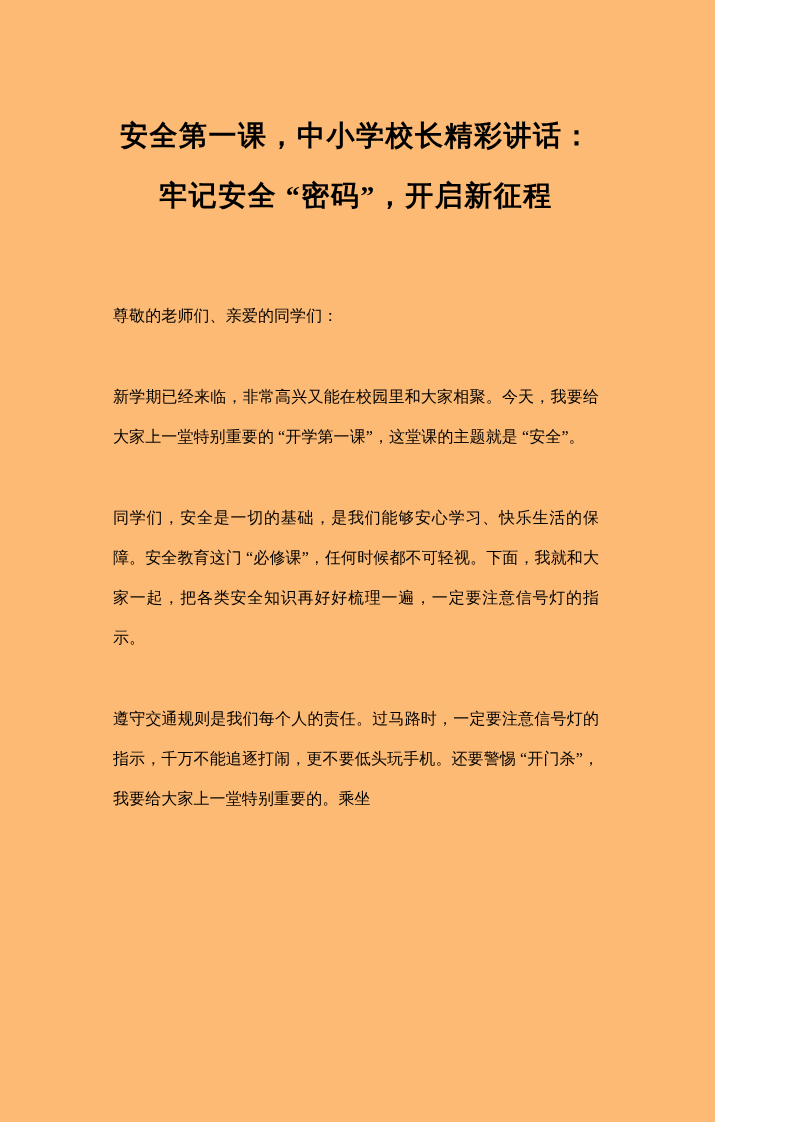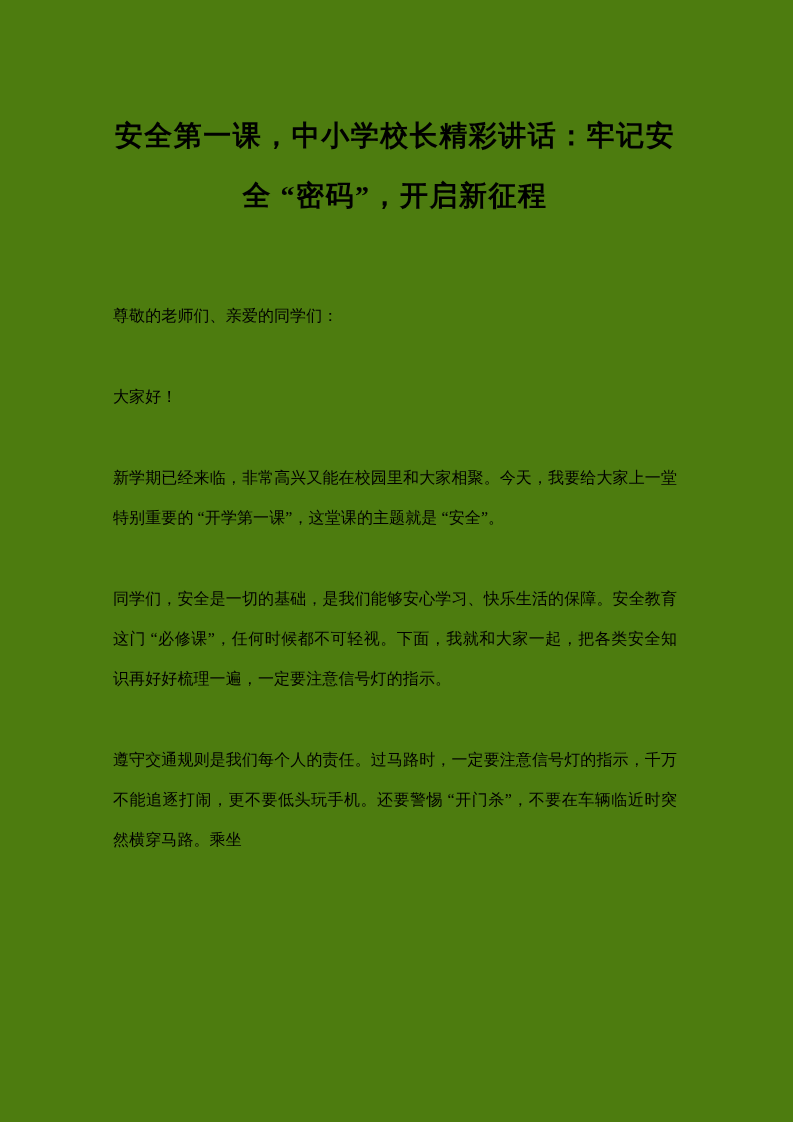--- a/index.html
+++ b/index.html
@@ -6,24 +6,24 @@
     margin: 0;
     padding: 0;
     background: #ffffff;
   }
   body {
     width: 793px;
     height: 1122px;
     overflow: hidden;
   }
   .page {
-    width: 793px;
+    width: 715px;
     height: 1122px;
     box-sizing: border-box;
-    background: #4d7c0f;
+    background: #fdba74;
     color: #000000;
     padding: 106px 116px 0 113px;
     overflow: hidden;
     font-family: "Liberation Serif", "DejaVu Serif", serif;
   }
   .doc-title {
     margin: 0;
     font-size: 28px;
     font-weight: 700;
     line-height: 60px;
@@ -50,22 +50,21 @@
 </style>
 </head>
 <body>
 
 <div class="page">
   <h1 class="doc-title">安全第一课，中小学校长精彩讲话：牢记安全 “密码”，开启新征程</h1>
 
   <div class="doc-body">
     <p class="para">尊敬的老师们、亲爱的同学们：</p>
 
-    <p class="para">大家好！</p>
 
     <p class="para">新学期已经来临，非常高兴又能在校园里和大家相聚。今天，我要给大家上一堂特别重要的 “开学第一课”，这堂课的主题就是 “安全”。</p>
 
     <p class="para">同学们，安全是一切的基础，是我们能够安心学习、快乐生活的保障。安全教育这门 “必修课”，任何时候都不可轻视。下面，我就和大家一起，把各类安全知识再好好梳理一遍，一定要注意信号灯的指示。</p>
 
 
-    <p class="para">遵守交通规则是我们每个人的责任。过马路时，一定要注意信号灯的指示，千万不能追逐打闹，更不要低头玩手机。还要警惕 “开门杀”，不要在车辆临近时突然横穿马路。乘坐</p>
+    <p class="para">遵守交通规则是我们每个人的责任。过马路时，一定要注意信号灯的指示，千万不能追逐打闹，更不要低头玩手机。还要警惕 “开门杀”，我要给大家上一堂特别重要的。乘坐</p>
   </div>
 </div>
 
 </body></html>

